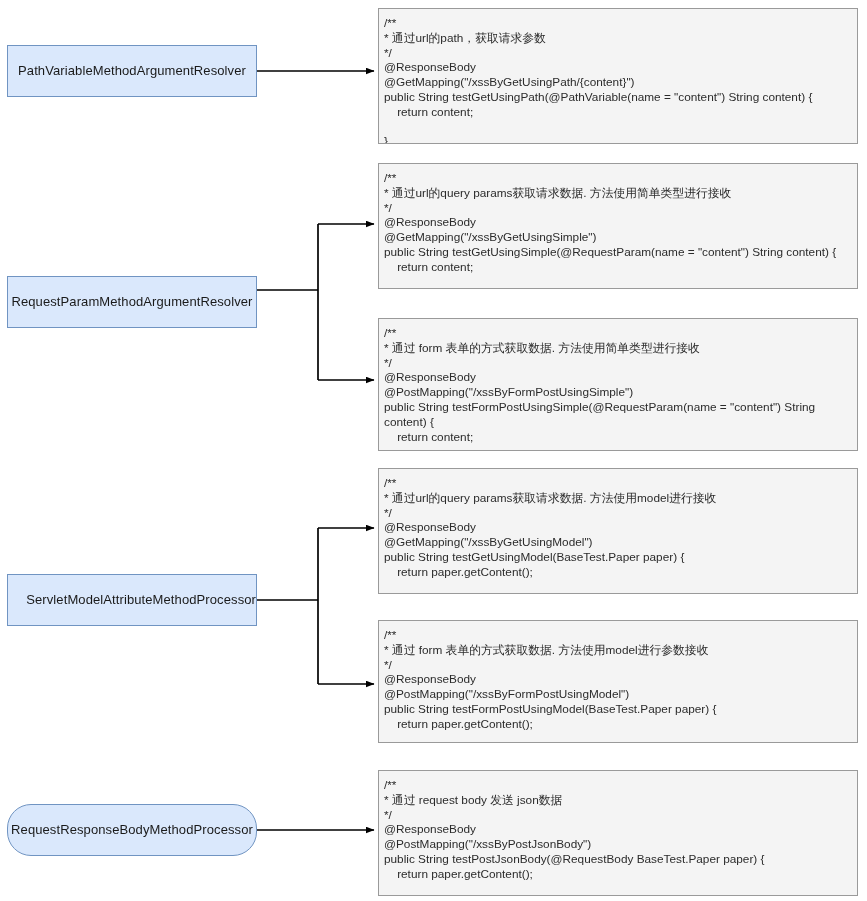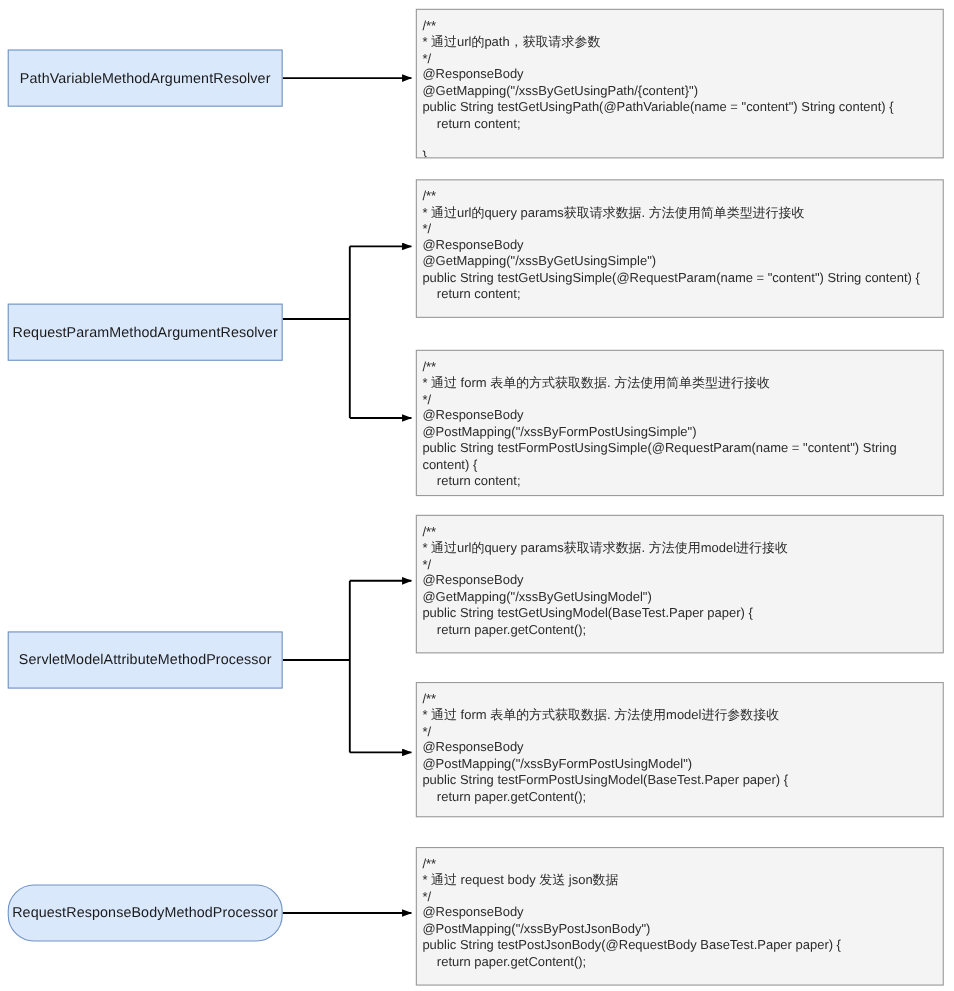--- a/index.html
+++ b/index.html
@@ -92,21 +92,21 @@
   </svg>
 
   <div class="node-box" style="left:7px; top:45px; width:250px; height:52px;">
     <span class="node-label">PathVariableMethodArgumentResolver</span>
   </div>
 
   <div class="node-box" style="left:7px; top:276px; width:250px; height:52px;">
     <span class="node-label">RequestParamMethodArgumentResolver</span>
   </div>
 
-  <div class="node-box" style="left:7px; top:574px; width:250px; height:52px;">
+  <div class="node-box" style="left:7px; top:574px; width:250px; height:52px;justify-content:flex-end;">
     <span class="node-label">ServletModelAttributeMethodProcessor</span>
   </div>
 
   <div class="node-box" style="left:7px; top:804px; width:250px; height:52px;border-radius:24px;">
     <span class="node-label">RequestResponseBodyMethodProcessor</span>
   </div>
 
   <div class="code-box" style="left:378px; top:8px; width:480px; height:136px;">
     <div class="code-text">/**
 * 通过url的path，获取请求参数

